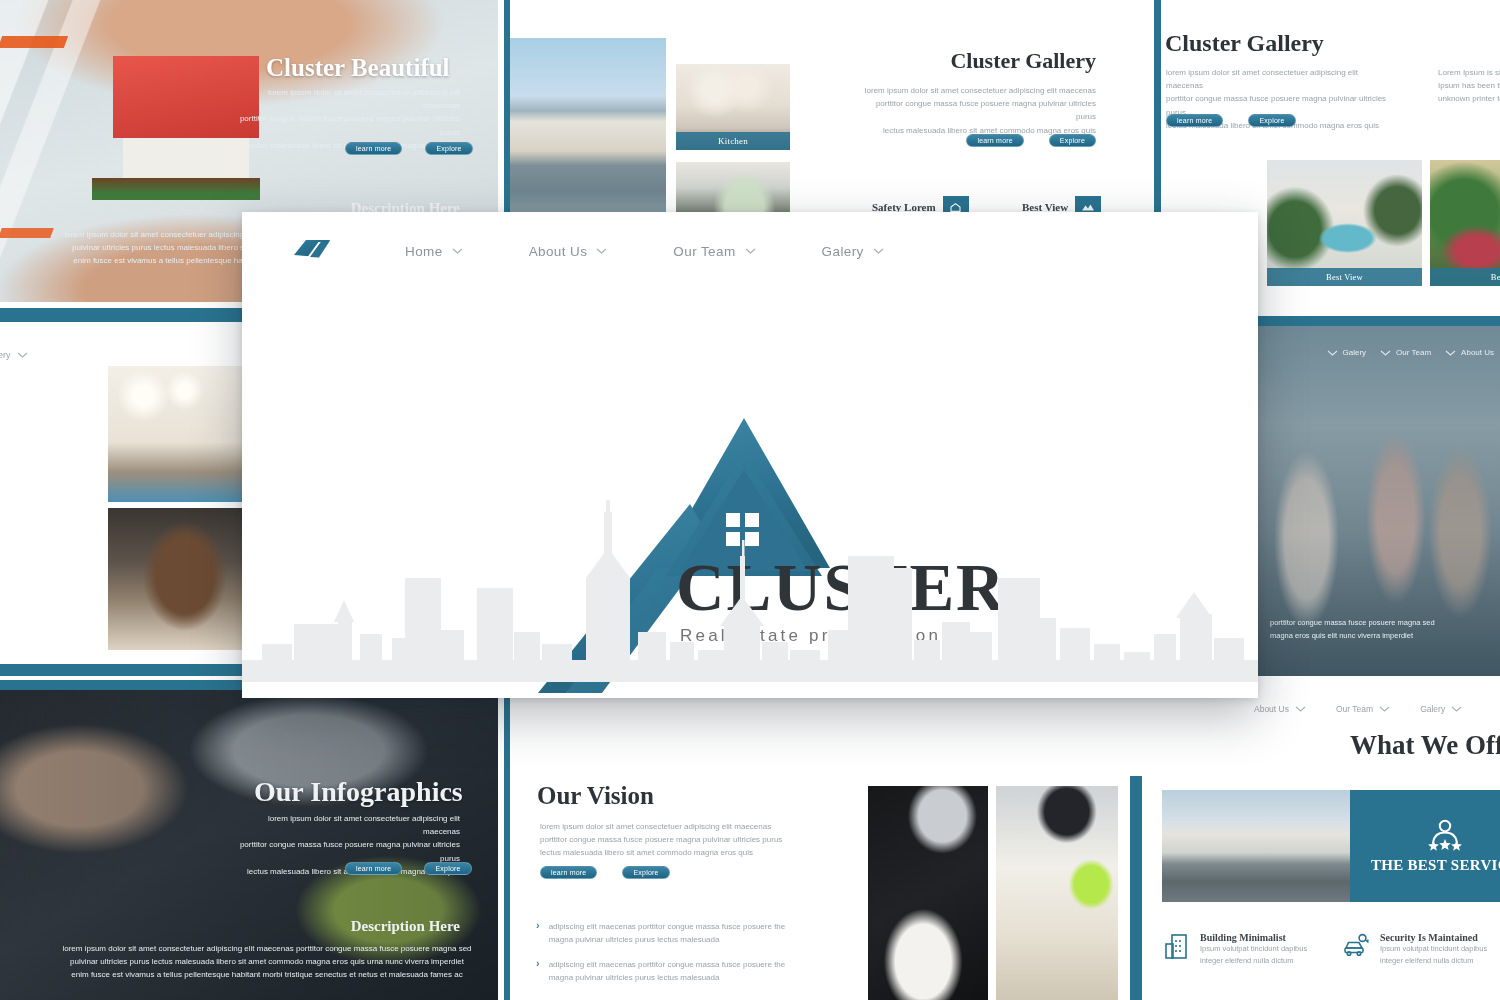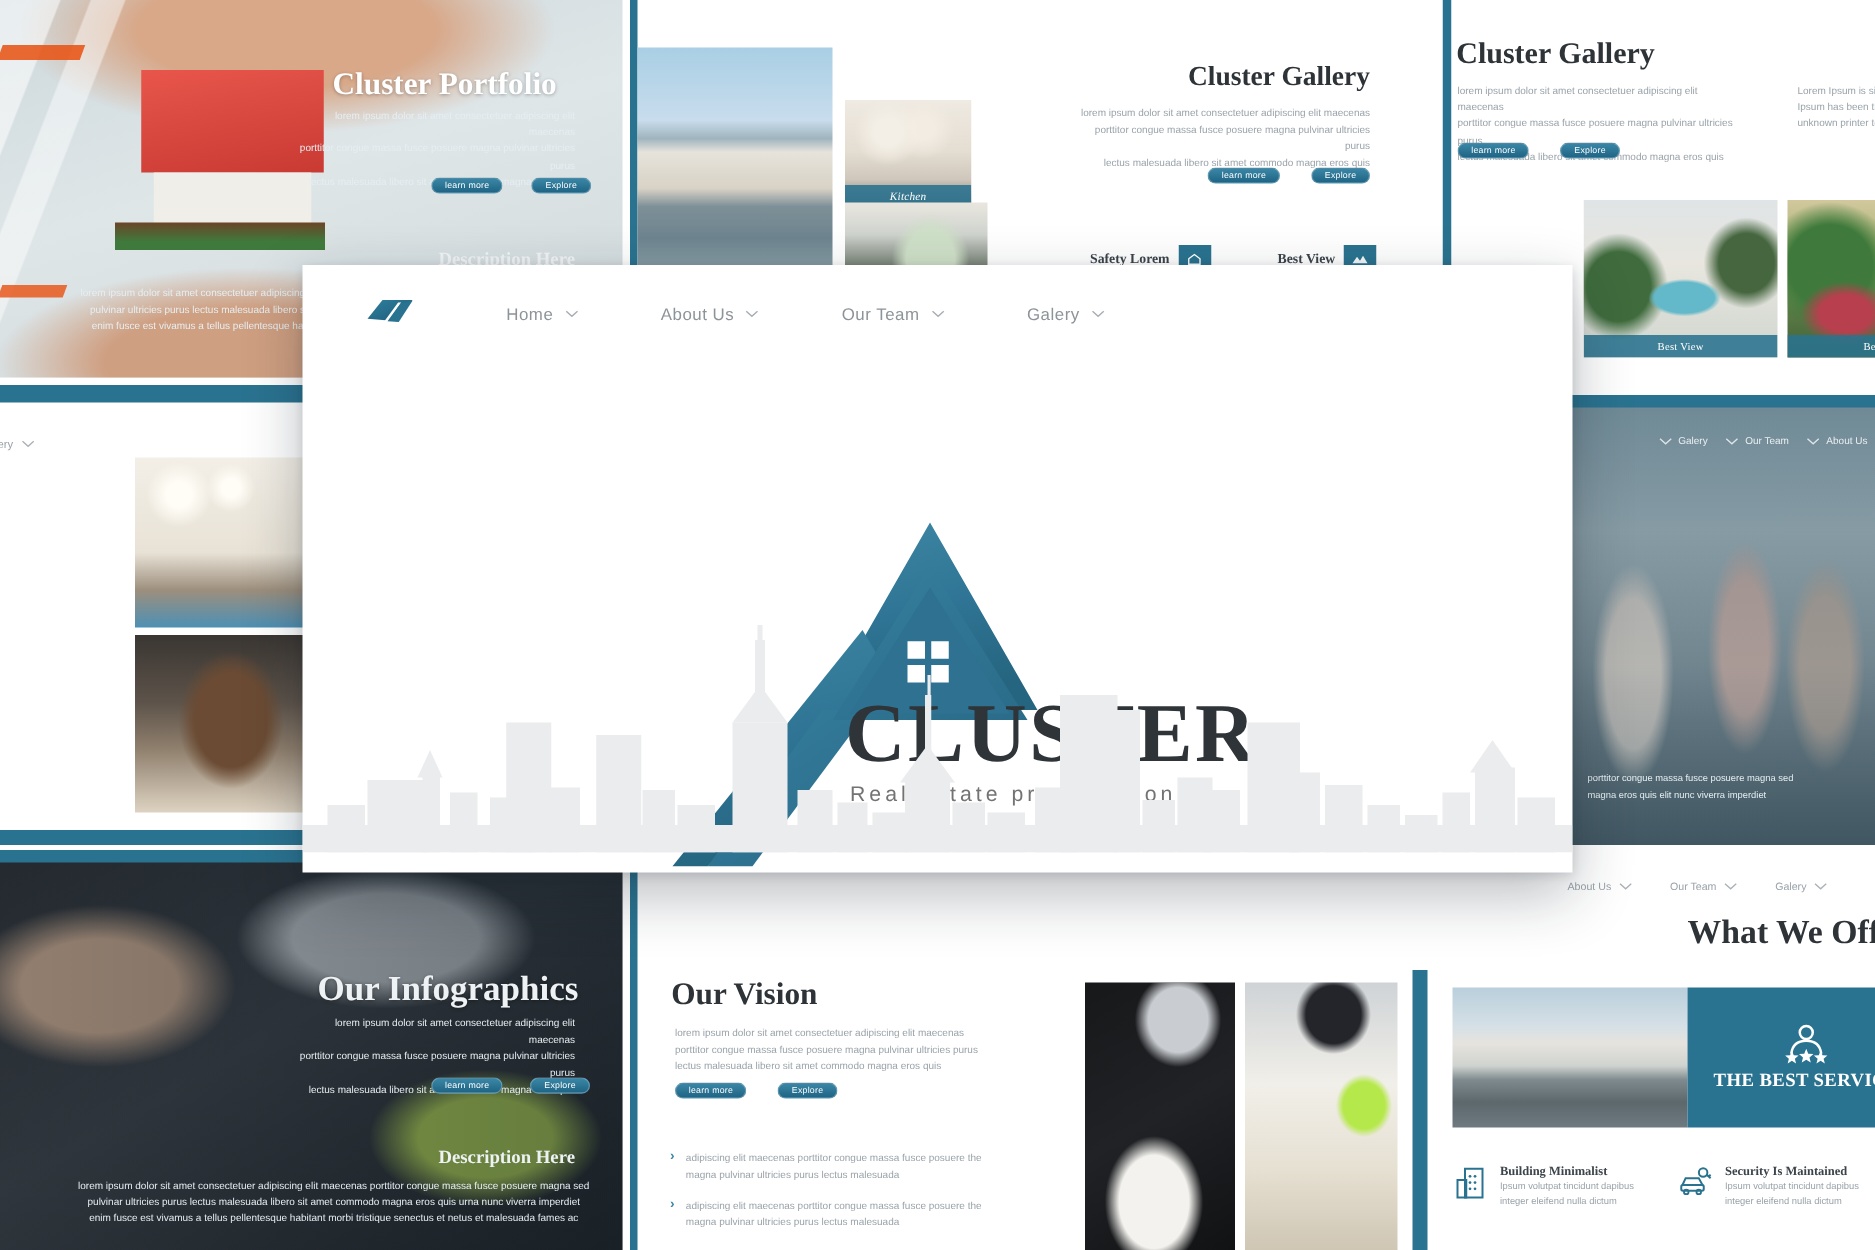--- a/index.html
+++ b/index.html
@@ -150,42 +150,42 @@
 
   <div class="slide ph-hands" style="left:0;top:0;width:498px;height:302px;">
     <div style="position:absolute;left:-40px;top:0;width:120px;height:302px;background:linear-gradient(100deg,rgba(255,255,255,.55) 0 32%,rgba(255,255,255,0) 33%),linear-gradient(100deg,rgba(255,255,255,0) 46%,rgba(255,255,255,.45) 47% 62%,rgba(255,255,255,0) 63%);transform:skewX(-12deg);"></div>
     <div style="position:absolute;left:0;top:36px;width:66px;height:12px;background:#e8500f;opacity:.85;transform:skewX(-20deg);"></div>
     <div style="position:absolute;left:0;top:228px;width:52px;height:10px;background:#e8500f;opacity:.8;transform:skewX(-20deg);"></div>
 
     <div style="position:absolute;left:113px;top:56px;width:146px;height:82px;background:linear-gradient(170deg,#e8564b 0%,#c93a33 100%);"></div>
     <div style="position:absolute;left:123px;top:138px;width:126px;height:48px;background:#efeee9;"></div>
     <div style="position:absolute;left:92px;top:178px;width:168px;height:22px;background:linear-gradient(180deg,#6b4427 0%,#3f7a3c 70%);"></div>
 
-    <h1 class="serif-title" style="position:absolute;left:266px;top:54px;font-size:25px;color:#ffffff;text-shadow:0 1px 3px rgba(0,0,0,.3);">Cluster Portfolio</h1>
+    <h1 class="serif-title" style="position:absolute;left:266px;top:54px;font-size:25px;color:#ffffff;text-shadow:0 1px 3px rgba(0,0,0,.3);">Cluster Beautiful</h1>
     <div style="position:absolute;right:38px;top:86px;width:222px;text-align:right;">
       <div class="lorem white">lorem ipsum dolor sit amet consectetuer adipiscing elit maecenas</div>
       <div class="lorem white">porttitor congue massa fusce posuere magna pulvinar ultricies purus</div>
       <div class="lorem white">lectus malesuada libero sit amet commodo magna eros quis</div>
     </div>
     <div style="position:absolute;left:345px;top:142px;display:flex;gap:23px;">
       <span class="btn-pill">learn more</span>
       <span class="btn-pill">Explore</span>
     </div>
     <div class="serif-title" style="position:absolute;right:38px;top:200px;font-size:15px;color:#f2f5f6;">Description Here</div>
     <div style="position:absolute;left:60px;right:20px;top:228px;text-align:center;">
       <div class="lorem white">lorem ipsum dolor sit amet consectetuer adipiscing elit maecenas porttitor congue massa fusce posuere magna sed</div>
       <div class="lorem white">pulvinar ultricies purus lectus malesuada libero sit amet commodo magna eros quis urna nunc viverra imperdiet</div>
       <div class="lorem white">enim fusce est vivamus a tellus pellentesque habitant morbi tristique senectus et netus et malesuada fames ac</div>
     </div>
   </div>
 
   <div class="slide" style="left:504px;top:0;width:350px;height:302px;background:#fff;">
     <div class="slide-border" style="left:0;top:0;width:6px;height:302px;"></div>
     <div class="photo ph-waterhouse" style="left:6px;top:38px;width:156px;height:182px;"></div>
-    <div class="photo ph-kitchen" style="left:172px;top:80px;width:101px;height:86px;font-style:italic;">
+    <div class="photo ph-kitchen" style="left:172px;top:64px;width:114px;height:86px;">
       <div class="cap">Kitchen</div>
     </div>
     <div class="photo ph-livingroom" style="left:172px;top:162px;width:114px;height:86px;"></div>
   </div>
 
   <div class="slide" style="left:854px;top:0;width:300px;height:302px;background:#fff;">
     <h2 class="serif-title" style="position:absolute;right:58px;top:48px;font-size:22px;">Cluster Gallery</h2>
     <div style="position:absolute;right:58px;top:84px;width:238px;text-align:right;">
       <div class="lorem">lorem ipsum dolor sit amet consectetuer adipiscing elit maecenas</div>
       <div class="lorem">porttitor congue massa fusce posuere magna pulvinar ultricies purus</div>

